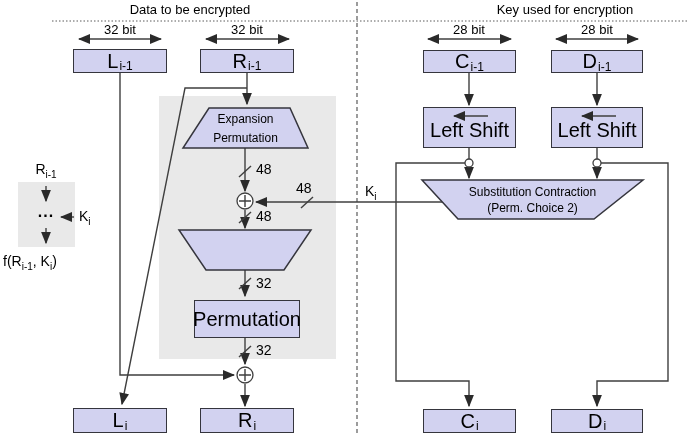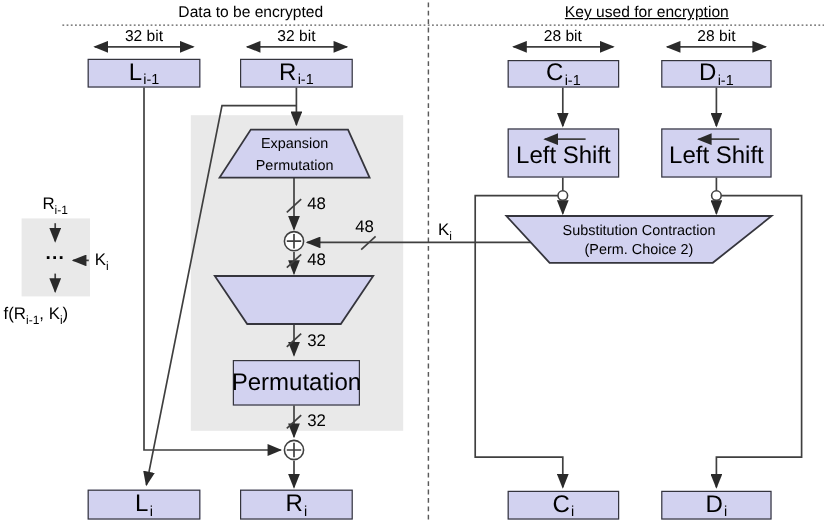--- a/index.html
+++ b/index.html
@@ -160,22 +160,22 @@
     <circle class="node" cx="469" cy="163" r="4"></circle>
     <circle class="node" cx="597" cy="163" r="4"></circle>
 
     <g>
       <path class="wire" d="M46 186 V201" marker-end="url(#arr)"></path>
       <path class="wire" d="M74 217 H61" marker-end="url(#arr)"></path>
       <path class="wire" d="M46 228 V243" marker-end="url(#arr)"></path>
     </g>
   </svg>
 
-  <div class="txt" style="left:119px;top:3px;width:180px;">Data to be encrypted</div>
-  <div class="txt" style="left:446px;top:3px;width:186px;text-decoration:underline;">Key used for encryption</div>
+  <div class="txt" style="left:100px;top:3px;width:180px;">Data to be encrypted</div>
+  <div class="txt" style="left:472px;top:3px;width:186px;">Key used for encryption</div>
 
   <div class="txt" style="left:70px;top:23px;width:100px;">32 bit</div>
   <div class="txt" style="left:197px;top:23px;width:100px;">32 bit</div>
   <div class="txt" style="left:419px;top:23px;width:100px;">28 bit</div>
   <div class="txt" style="left:547px;top:23px;width:100px;">28 bit</div>
 
   <div class="txt blocktxt" style="left:183px;top:110px;width:125px;">
     <div>Expansion</div>
     <div>Permutation</div>
   </div>

